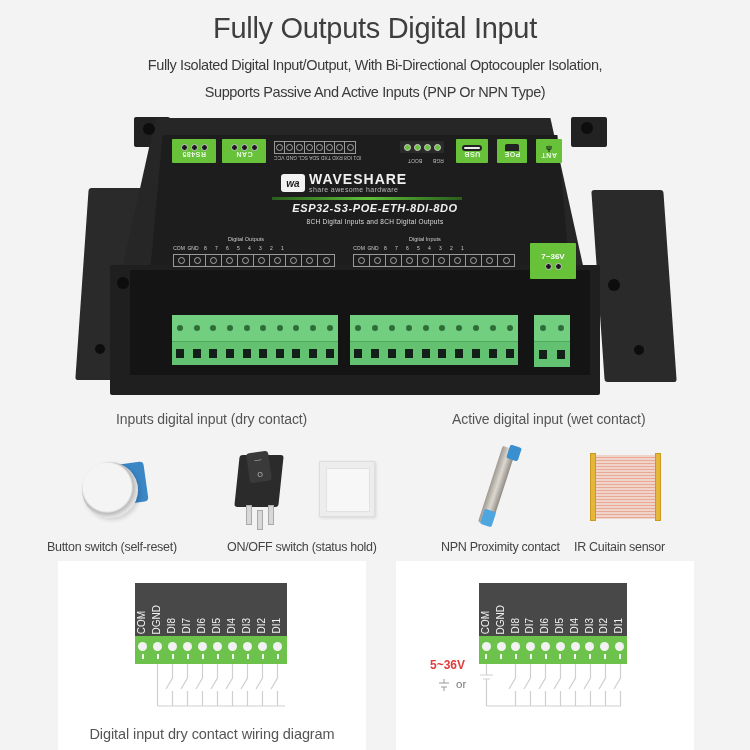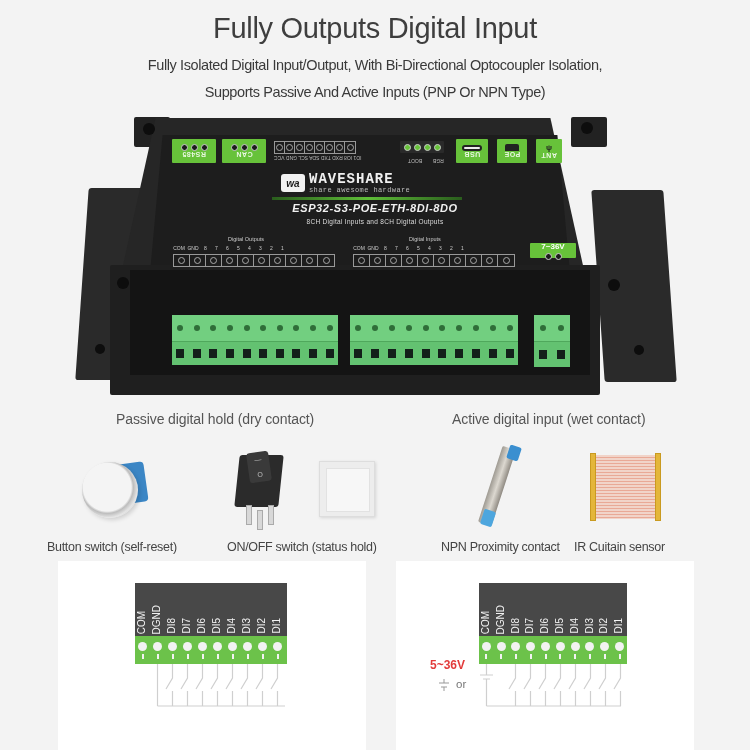--- a/index.html
+++ b/index.html
@@ -33,21 +33,21 @@
   .pinrow { position: absolute; display: flex; border: 1px solid #999; }
   .pin { width: 10px; height: 11px; border-right: 1px solid #999; display: flex; align-items: center; justify-content: center; }
   .pin:last-child { border-right: none; }
   .pin::after { content: ""; width: 5px; height: 5px; border: 1px solid #aaa; border-radius: 50%; }
 
   .tiny { position: absolute; color: #bbb; font-size: 5px; white-space: nowrap; }
   .tiny.rot { transform: rotate(180deg); }
 
   .brand { position: absolute; left: 281px; top: 172px; display: flex; align-items: center; gap: 4px; }
   .logo-box { width: 24px; height: 18px; background: #f2f2f2; border-radius: 3px; color: #1d1d1d; font-size: 10px; font-weight: bold; display: flex; align-items: center; justify-content: center; font-style: italic; }
-  .brand-txt { display: flex; flex-direction: column; font-family: Liberation Mono, monospace; }
+  .brand-txt { display: flex; flex-direction: column; }
   .brand-name { color: #f0f0f0; font-size: 14px; font-weight: bold; letter-spacing: 1px; line-height: 14px; }
   .brand-tag { color: #bbb; font-size: 7px; letter-spacing: 0.4px; line-height: 8px; }
   .brand-bar { position: absolute; left: 272px; top: 197px; width: 190px; height: 3px; background: linear-gradient(90deg, #2a5d1d, #5fbe38, #2a5d1d); }
   .model { position: absolute; left: 0; top: 202px; width: 750px; text-align: center; color: #f0f0f0; font-size: 11px; font-weight: bold; font-style: italic; letter-spacing: 0.6px; }
   .model-desc { position: absolute; left: 0; top: 218px; width: 750px; text-align: center; color: #ddd; font-size: 6.5px; letter-spacing: 0.3px; }
 
   .sec-lbl { position: absolute; color: #ccc; font-size: 5.5px; }
   .numrow { position: absolute; display: flex; font-size: 5px; color: #ccc; }
   .numrow span { width: 11px; text-align: center; }
   .numrow span.w { width: 14px; }
@@ -221,21 +221,21 @@
       <div class="pin" style="width:16px"></div>
       <div class="pin" style="width:16px"></div>
       <div class="pin" style="width:16px"></div>
       <div class="pin" style="width:16px"></div>
       <div class="pin" style="width:16px"></div>
       <div class="pin" style="width:16px"></div>
       <div class="pin" style="width:16px"></div>
       <div class="pin" style="width:16px"></div>
       <div class="pin" style="width:16px"></div>
   </div>
-  <div class="gbox" style="left:530px;top:243px;width:46px;height:15px;flex-direction:column;gap:2px">
+  <div class="gbox" style="left:530px;top:243px;width:46px;height:36px;flex-direction:column;gap:2px">
     <div style="font-size:8px;color:#fff">7~36V</div>
     <div class="dots">
         <i class="dot"></i>
         <i class="dot"></i>
       </div>
   </div>
 
   <div class="terminal" style="left:172px;top:315px;width:166px;height:50px">
     <div class="t-top">
         <i></i>
@@ -293,21 +293,21 @@
         <i></i>
         <i></i>
       </div>
     <div class="t-bot">
         <i></i>
         <i></i>
       </div>
   </div>
 </div>
 
-<div class="cat-lbl" style="left:116px">Passive digital hold (dry contact)</div>
+<div class="cat-lbl" style="left:116px">Inputs digital input (dry contact)</div>
 <div class="cat-lbl" style="left:452px">Active digital input (wet contact)</div>
 
 <div class="btn-sw-back"></div>
 <div class="btn-sw"></div>
 
 <div class="rocker"></div>
 <div class="rocker-top">
   <span>—</span>
     <span>O</span>
 </div>
@@ -394,20 +394,21 @@
       <path d="M114.5 103 V117 L108 128 M114.5 130 V145"></path>
       <path d="M129.5 103 V117 L123 128 M129.5 130 V145"></path>
       <path d="M144.5 103 V117 L138 128 M144.5 130 V145"></path>
       <path d="M159.5 103 V117 L153 128 M159.5 130 V145"></path>
       <path d="M174.5 103 V117 L168 128 M174.5 130 V145"></path>
       <path d="M189.5 103 V117 L183 128 M189.5 130 V145"></path>
       <path d="M204.5 103 V117 L198 128 M204.5 130 V145"></path>
       <path d="M219.5 103 V117 L213 128 M219.5 130 V145"></path>
     </g>
   </svg>
+  <div class="caption">Digital input dry contact wiring diagram</div>
 </div>
 
 <div class="card card-r">
   <div class="dg-head" style="left:83px;width:148px">
     <div class="lbls">
       <span>COM</span>
         <span>DGND</span>
         <span>DI8</span>
         <span>DI7</span>
         <span>DI6</span>

